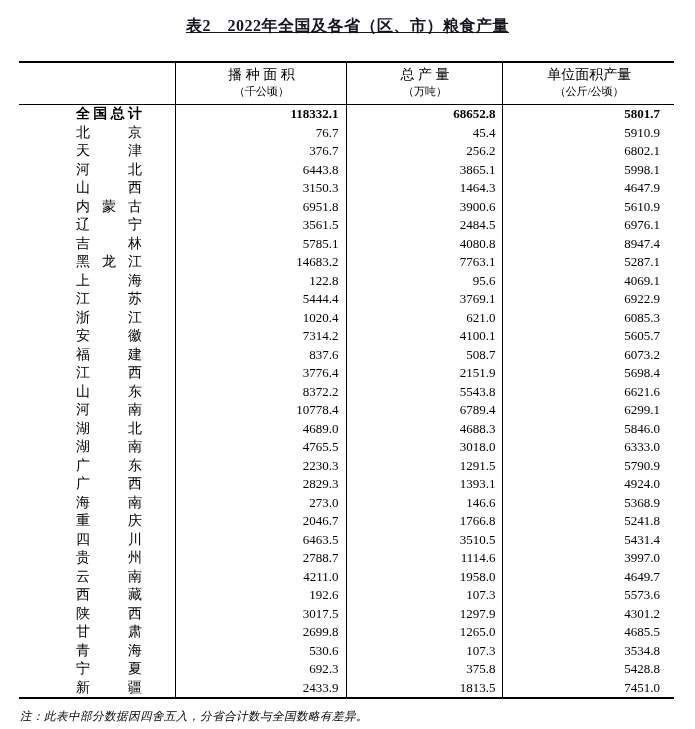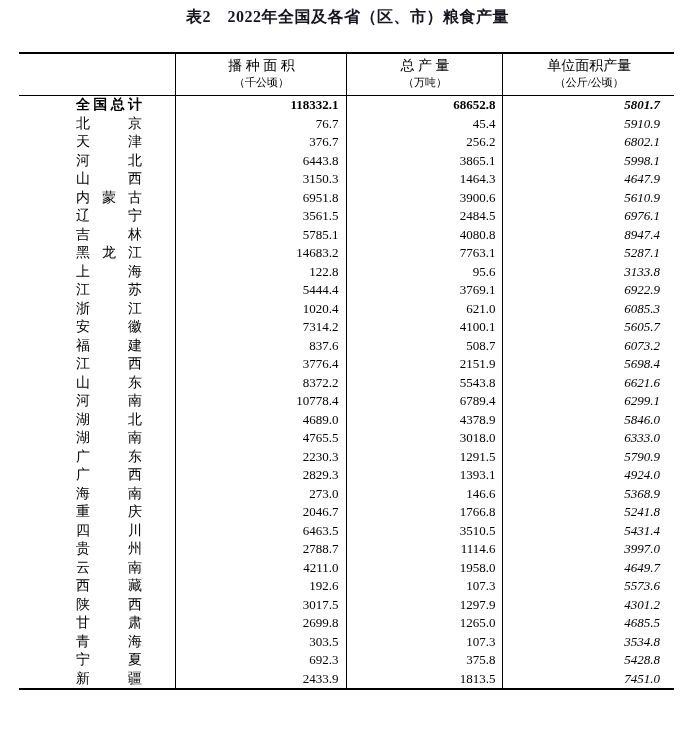--- a/index.html
+++ b/index.html
@@ -11,27 +11,28 @@
     overflow: hidden;
     font-family: "Liberation Serif", "DejaVu Serif", serif;
     color: #000;
   }
   .page {
     position: relative;
     width: 695px;
     height: 729px;
   }
   .title {
-    margin-top: 7px;
+    margin-top: 16px;
     text-align: center;
     font-size: 16px;
     font-weight: bold;
     color: #15151f;
     letter-spacing: 0.5px;
     font-family: "Liberation Serif", "DejaVu Serif", serif;
+    text-decoration: underline;
   }
   table.grain {
     border-collapse: collapse;
     table-layout: fixed;
     margin-left: 19px;
     margin-top: 24px;
     width: 655px;
     border-top: 2.5px solid #000;
     border-bottom: 2.5px solid #000;
   }
@@ -67,21 +68,21 @@
   .region-just {
     display: inline-flex;
     justify-content: space-between;
     width: 66px;
     margin-left: 57px;
     font-size: 14px;
   }
   td.num { text-align: right; font-family: "Liberation Serif", "DejaVu Serif", serif; }
   td.num.c1 { padding-right: 7px; }
   td.num.c2 { padding-right: 6px; }
-  td.num.c3 { padding-right: 14px; font-style: italic; }
+  td.num.c3 { padding-right: 14px; }
   tr.total td, tr.total .region-just { font-weight: bold; }
 
   .note {
     margin: 10px 0 0 20px;
     font-size: 11.5px;
     font-style: italic;
     letter-spacing: 0.5px;
   }
 </style>
 </head>
@@ -201,21 +202,21 @@
           <td class="num c2">7763.1</td>
           <td class="num c3">5287.1</td>
         </tr>
         <tr>
           <td class="region"><span class="region-just">
               <span>上</span>
               <span>海</span>
             </span></td>
           <td class="num c1">122.8</td>
           <td class="num c2">95.6</td>
-          <td class="num c3">3133.8</td>
+          <td class="num c3">4069.1</td>
         </tr>
         <tr>
           <td class="region"><span class="region-just">
               <span>江</span>
               <span>苏</span>
             </span></td>
           <td class="num c1">5444.4</td>
           <td class="num c2">3769.1</td>
           <td class="num c3">6922.9</td>
         </tr>
@@ -272,21 +273,21 @@
           <td class="num c1">10778.4</td>
           <td class="num c2">6789.4</td>
           <td class="num c3">6299.1</td>
         </tr>
         <tr>
           <td class="region"><span class="region-just">
               <span>湖</span>
               <span>北</span>
             </span></td>
           <td class="num c1">4689.0</td>
-          <td class="num c2">4378.9</td>
+          <td class="num c2">4688.3</td>
           <td class="num c3">5846.0</td>
         </tr>
         <tr>
           <td class="region"><span class="region-just">
               <span>湖</span>
               <span>南</span>
             </span></td>
           <td class="num c1">4765.5</td>
           <td class="num c2">3018.0</td>
           <td class="num c3">6333.0</td>
@@ -379,21 +380,21 @@
             </span></td>
           <td class="num c1">2699.8</td>
           <td class="num c2">1265.0</td>
           <td class="num c3">4685.5</td>
         </tr>
         <tr>
           <td class="region"><span class="region-just">
               <span>青</span>
               <span>海</span>
             </span></td>
-          <td class="num c1">303.5</td>
+          <td class="num c1">530.6</td>
           <td class="num c2">107.3</td>
           <td class="num c3">3534.8</td>
         </tr>
         <tr>
           <td class="region"><span class="region-just">
               <span>宁</span>
               <span>夏</span>
             </span></td>
           <td class="num c1">692.3</td>
           <td class="num c2">375.8</td>
@@ -404,14 +405,15 @@
               <span>新</span>
               <span>疆</span>
             </span></td>
           <td class="num c1">2433.9</td>
           <td class="num c2">1813.5</td>
           <td class="num c3">7451.0</td>
         </tr>
       </tbody>
   </table>
 
+  <div class="note">注：此表中部分数据因四舍五入，分省合计数与全国数略有差异。</div>
 
 </div>
 
 </body></html>

